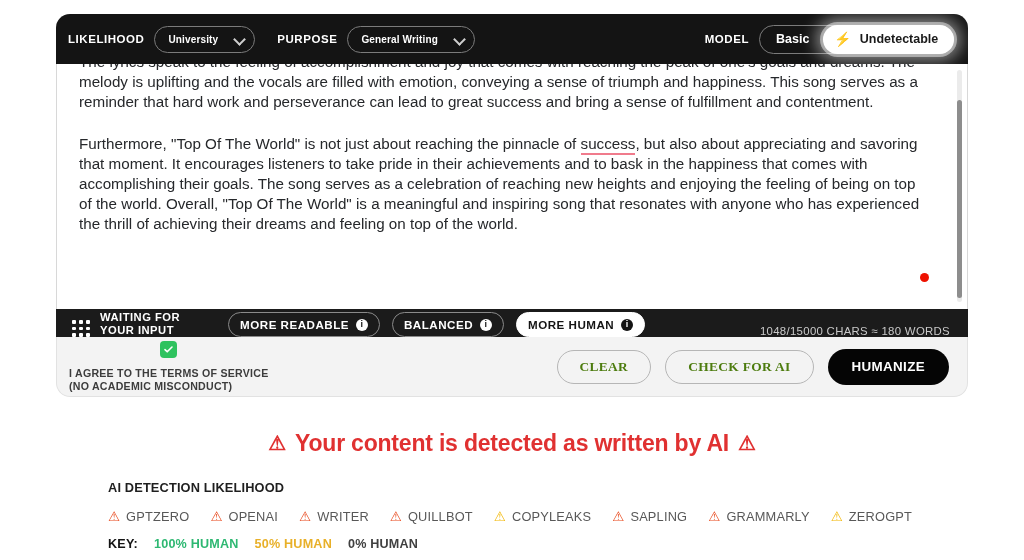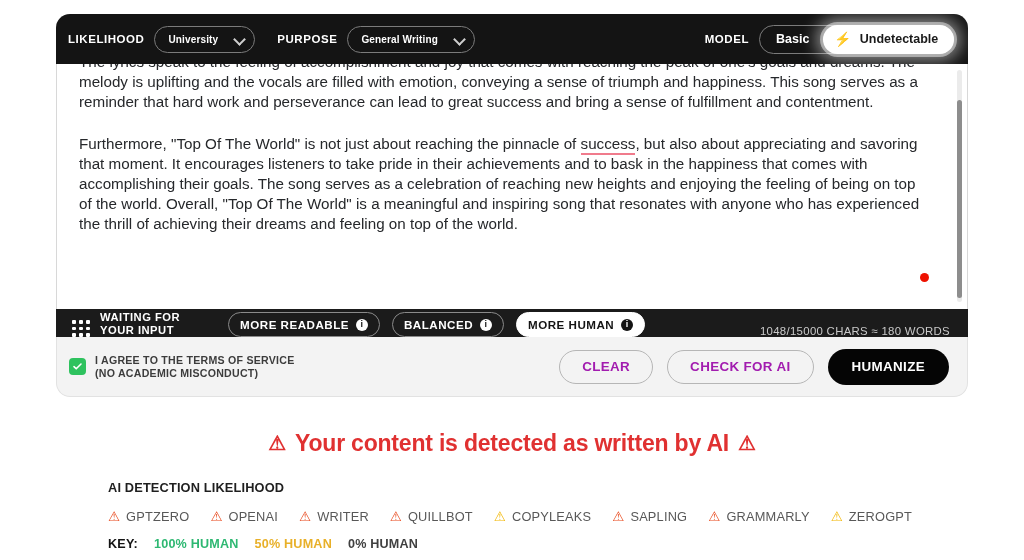--- a/index.html
+++ b/index.html
@@ -208,21 +208,21 @@
   
   .footerbar {
     background: #f3f3f3;
     height: 60px;
     display: flex; align-items: center;
     padding: 0 18px 0 12px;
     border: 1px solid #e2e2e2;
     border-top: none;
     border-radius: 0 0 14px 14px;
   }
-  .agree { display: flex; align-items: center; gap: 9px; }
+  .agree { display: flex; align-items: center; gap: 9px; flex-direction: column; }
   .checkbox {
     width: 17px; height: 17px;
     background: #2ec25e;
     border-radius: 4px;
     display: flex; align-items: center; justify-content: center;
     flex: 0 0 auto;
     cursor: pointer;
   }
   .checkbox svg { display: block; }
   .agree-text {
@@ -237,21 +237,21 @@
     border-radius: 999px;
     height: 34px;
     display: inline-flex; align-items: center; justify-content: center;
     padding: 0 22px;
     font-size: 13.4px;
     font-weight: 600;
     letter-spacing: .35px;
     cursor: pointer;
     white-space: nowrap;
   }
-  .btn-outline { border: 1.3px solid #b6b6b6; background: transparent; color: #a21caf; }
+  .btn-outline { border: 1.3px solid #b6b6b6; background: transparent; color: #4d7c0f; font-family: Liberation Serif, serif; }
   .btn-dark { background: #050505; color: #ffffff; border: none; font-weight: 700; padding: 0 24px; height: 36px; }
 
   
   .results { position: absolute; left: 0; top: 428px; width: 1024px; }
   .verdict {
     text-align: center;
     color: #e03131;
     font-size: 23px;
     font-weight: 700;
     letter-spacing: -.2px;

